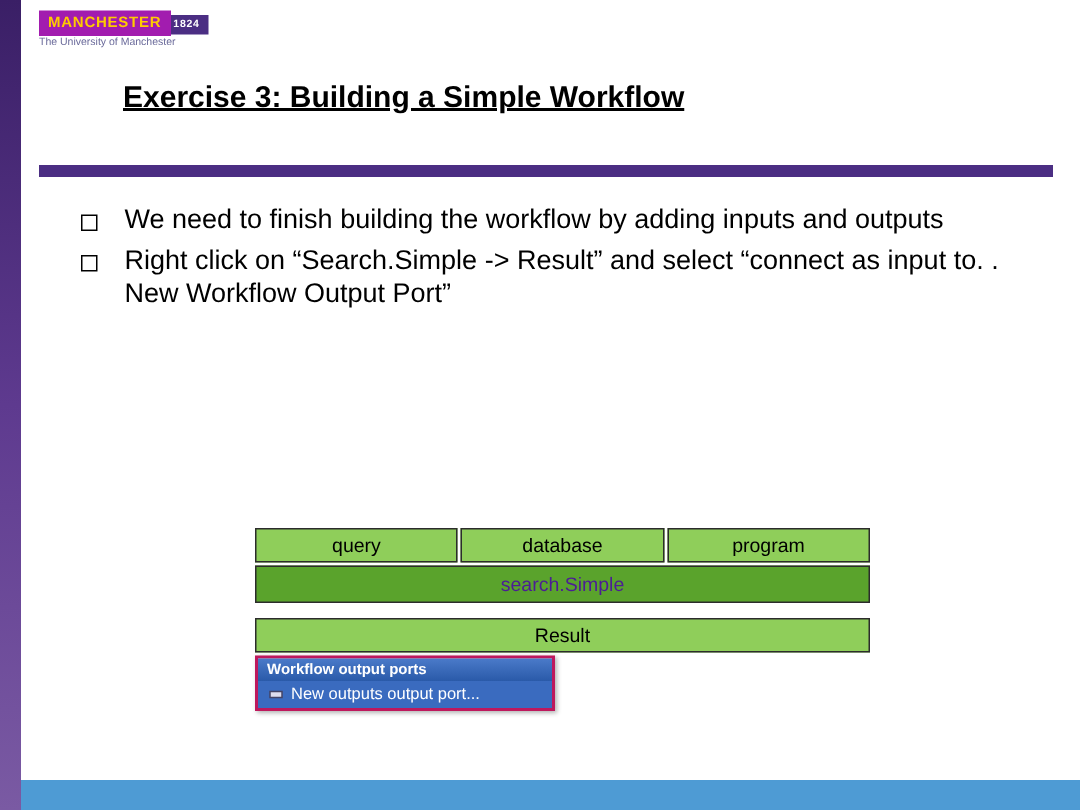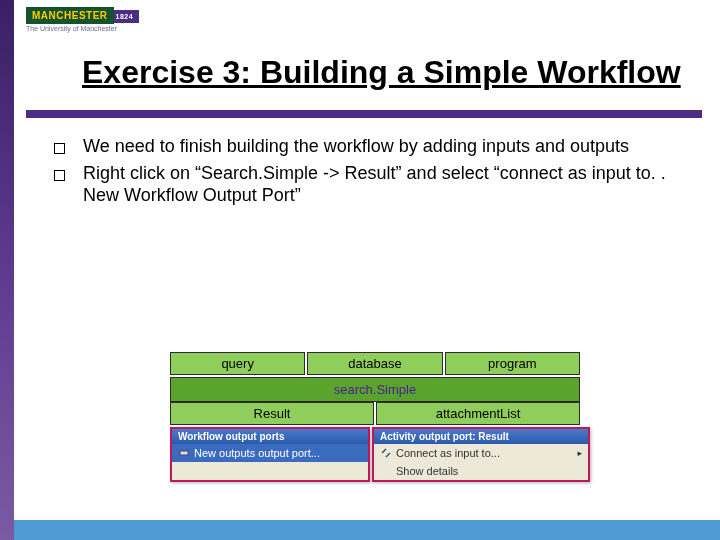--- a/index.html
+++ b/index.html
@@ -26,21 +26,21 @@
     height: 120px;
     background: #fff;
     z-index: 2;
   }
   .logo-block {
     position: absolute;
     left: 26px; top: 5px;
     z-index: 3;
   }
   .logo-badge {
-    background: #14532d;
+    background: #a21caf;
     color: #fecb00;
     font-size: 10px;
     font-weight: bold;
     padding: 3px 6px;
     letter-spacing: 0.5px;
     display: inline-block;
   }
   .logo-year {
     color: #fff;
     background: #4b2e83;
@@ -49,21 +49,21 @@
   }
   .logo-sub {
     font-size: 7px;
     color: #6a6a9a;
     margin-top: 1px;
   }
   .title {
     position: absolute;
     left: 82px;
     top: 54px;
-    font-size: 32px;
+    font-size: 20px;
     font-weight: bold;
     text-decoration: underline;
     color: #000;
     white-space: nowrap;
   }
   .bar-purple {
     position: absolute;
     left: 26px;
     top: 110px;
     right: 18px;
@@ -123,21 +123,21 @@
     background: #5aa32c;
     color: #4c1d95;
     font-size: 13px;
     text-align: center;
     padding: 4px 0;
     margin-top: 2px;
   }
   .out-row {
     display: flex;
     gap: 2px;
-    margin-top: 0;
+    margin-top: 10px;
   }
   .out-port {
     flex: 1;
     border: 1px solid #2c2c2c;
     background: #8fce5a;
     font-size: 13px;
     text-align: center;
     padding: 3px 0;
     position: relative;
   }
@@ -215,47 +215,30 @@
 
 <div class="diagram">
   <div class="ports-row">
     <div class="port">query</div>
     <div class="port">database</div>
     <div class="port">program</div>
   </div>
   <div class="node-title">search.Simple</div>
   <div class="out-row">
     <div class="out-port">Result</div>
-    <div class="out-port">attachmentList</div>
   </div>
 
   <div class="menus">
     <div class="menu-panel" style="width:200px;">
       <div class="menu-header">Workflow output ports</div>
       <div class="menu-item">
         <span class="micon">
           <svg width="10" height="10">
               <rect x="1" y="3" width="8" height="4" fill="#dde" stroke="#446"></rect>
             </svg>
         </span>
         <span>New outputs output port...</span>
       </div>
     </div>
-    <div class="menu-panel" style="flex:1; margin-left:2px;">
-      <div class="menu-header">Activity output port: Result</div>
-      <div class="menu-item light">
-        <span class="micon">
-          <svg width="10" height="10">
-              <path d="M1 5 L5 1 M5 9 L9 5" stroke="#357" stroke-width="1.5" fill="none"></path>
-            </svg>
-        </span>
-        <span>Connect as input to...</span>
-        <span class="arrow">▸</span>
-      </div>
-      <div class="menu-item light">
-        <span class="micon"></span>
-        <span>Show details</span>
-      </div>
-    </div>
   </div>
 </div>
 
 <div class="bar-blue"></div>
 
 </body></html>

